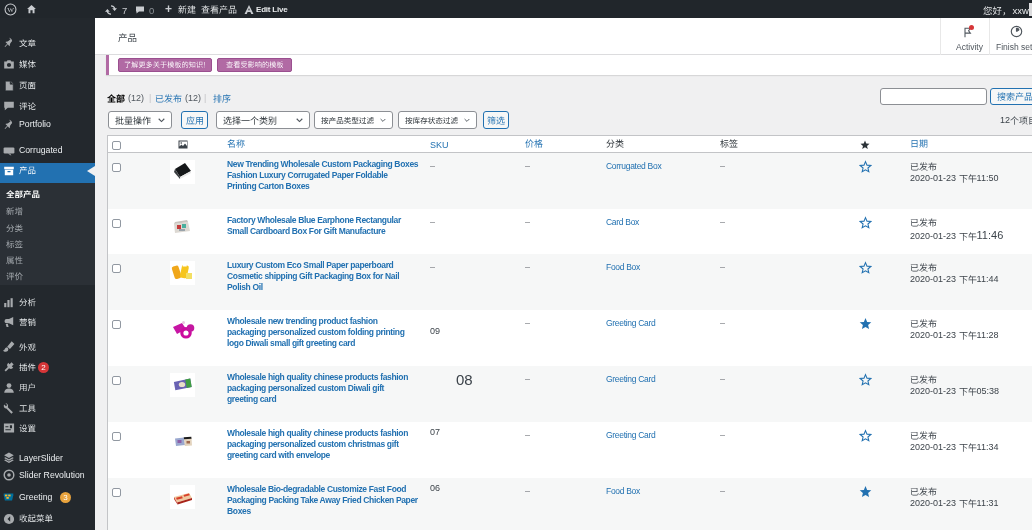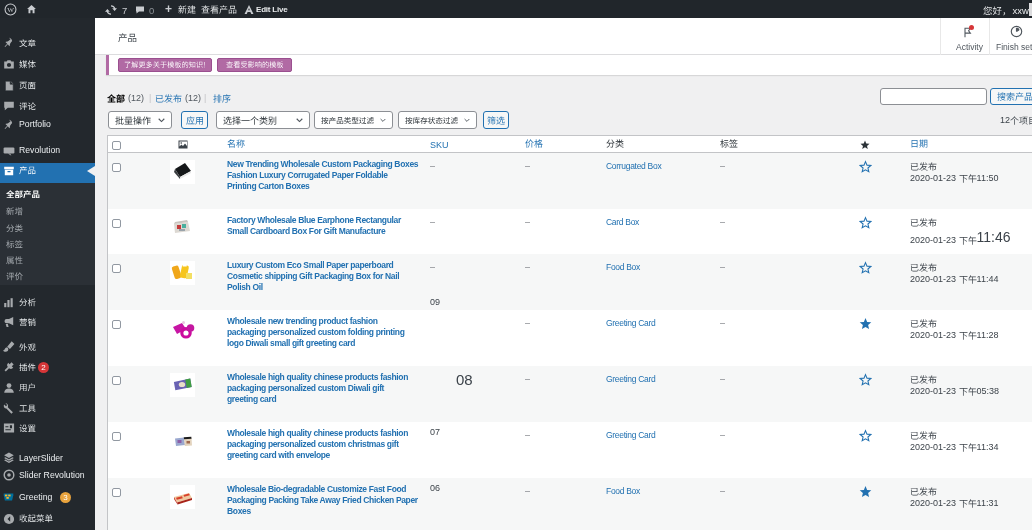--- a/index.html
+++ b/index.html
@@ -95,21 +95,21 @@
     </svg>
   </span>
 <svg class="ab" style="left:3px;top:118.5px" width="12" height="12" viewBox="0 0 20 20" fill="#a7aaad">
     <path d="M10.4 1.5c2.4 0 5.6 3 5.6 5.4 0 .8-.6 1.4-1.3 1.6l-2.5 3.7c.2 1.6-.1 3-1 3.9l-2.8-3.2-4.6 4.7-1-.9 4.6-4.7L4.2 8.9c.9-.9 2.3-1.2 3.9-1l3.7-2.5c.2-.7.8-1.3 1.6-1.3z" transform="scale(0.95)"></path>
   </svg>
 <span class="ab" style="left:19px;top:119.0px;color:#ebeef0;font-size:8.7px">Portfolio</span>
 <svg class="ab" style="left:3px;top:144.5px" width="12" height="12" viewBox="0 0 20 20" fill="#a7aaad">
     <rect x="1" y="4" width="18" height="10" rx="2"></rect>
     <path d="M8 14h4l2 4z"></path>
   </svg>
-<span class="ab" style="left:19px;top:145.0px;color:#ebeef0;font-size:8.7px">Revolution</span>
+<span class="ab" style="left:19px;top:145.0px;color:#ebeef0;font-size:8.7px">Corrugated</span>
 <svg class="ab" style="left:3px;top:164.5px" width="12" height="12" viewBox="0 0 20 20" fill="#fff">
     <path d="M2 3h16v4H2z M3 8h14v9H3z M7.5 10h5v2h-5z" fill-rule="evenodd"></path>
   </svg>
 <span class="ab" style="left:19px;top:166.0px">
     <svg width="17.0" height="8.5" viewBox="0 -880 2000 1000" fill="#fff">
       <use href="#g4ea7" x="0"></use>
       <use href="#g54c1" x="1000"></use>
     </svg>
   </span>
 <svg class="ab" style="left:3px;top:296.5px" width="12" height="12" viewBox="0 0 20 20" fill="#a7aaad">
@@ -494,21 +494,21 @@
       <use href="#g53d1" x="1000"></use>
       <use href="#g5e03" x="2000"></use>
     </svg>
   </span>
 <span class="ab" style="left:910px;top:228.5px;display:inline-flex;align-items:flex-end">
     <span style="font-size:9px;color:#3c434a">2020-01-23&nbsp;</span>
     <svg width="18.0" height="9.0" viewBox="0 -880 2000 1000" fill="#3c434a">
       <use href="#g4e0b" x="0"></use>
       <use href="#g5348" x="1000"></use>
     </svg>
-    <span style="font-size:14px;color:#3c434a">11:46</span>
+    <span style="font-size:11px;color:#3c434a">11:46</span>
   </span>
 <div style="position:absolute;left:108px;top:254px;width:924px;height:56px;background:#f6f7f7"></div>
 <div class="cb" style="left:112px;top:263.5px"></div>
 <svg class="ab" style="left:170px;top:261px" width="25" height="24" viewBox="0 0 25 24">
     <rect x="0" y="0" width="25" height="24" fill="#fff"></rect>
     <rect x="3" y="5" width="7" height="13" rx="2" fill="#f0a71b" transform="rotate(-18 6 11)"></rect>
     <rect x="11" y="4" width="7" height="13" rx="2" fill="#f6c51d" transform="rotate(12 14 10)"></rect>
     <rect x="12.7" y="2.5" width="4" height="3" fill="#fff"></rect>
     <rect x="16" y="12" width="6" height="6" fill="#f3df63"></rect>
   </svg>
@@ -537,21 +537,21 @@
   </span>
 <div class="cb" style="left:112px;top:319.5px"></div>
 <svg class="ab" style="left:170px;top:317px" width="25" height="24" viewBox="0 0 25 24">
     <rect x="0" y="0" width="25" height="24" fill="#fff"></rect>
     <polygon points="3,10 12,6 16,12 7,17" fill="#c715a4"></polygon>
     <path d="M16 10a5.8 5.8 0 100 11.6 5.8 5.8 0 000-11.6z M16 13.4a2.6 2.6 0 110 5.2 2.6 2.6 0 010-5.2z" fill="#cc0b9e" fill-rule="evenodd"></path>
     <circle cx="20.5" cy="11" r="3.8" fill="#c417a0"></circle>
     <circle cx="13.5" cy="5.5" r="1.5" fill="#e8c7e0"></circle>
   </svg>
 <div class="ab" style="left:227px;top:316px;font-size:8.5px;font-weight:bold;letter-spacing:-0.35px;line-height:11.2px;color:#2271b1">Wholesale new trending product fashion<br>packaging personalized custom folding printing<br>logo Diwali small gift greeting card</div>
-<span class="ab" style="left:430px;top:297px;font-size:9px;color:#3c434a">09</span>
+<span class="ab" style="left:430px;top:326px;font-size:9px;color:#3c434a">09</span>
 <span class="ab" style="left:525px;top:317.5px;font-size:9px;color:#787c82">–</span>
 <span class="ab" style="left:606px;top:318px;font-size:8.5px;letter-spacing:-0.3px;color:#2271b1">Greeting Card</span>
 <span class="ab" style="left:720px;top:317.5px;font-size:9px;color:#787c82">–</span>
 <svg class="ab" style="left:858.5px;top:317.0px" width="13" height="13" viewBox="0 0 20 20" fill="#2271b1">
     <path d="M10 1.5l2.5 6 6.4.5-4.9 4.2 1.5 6.3L10 15.2l-5.5 3.3 1.5-6.3-4.9-4.2 6.4-.5z"></path>
   </svg>
 <span class="ab" style="left:910px;top:318.5px">
     <svg width="27.0" height="9.0" viewBox="0 -880 3000 1000" fill="#3c434a">
       <use href="#g5df2" x="0"></use>
       <use href="#g53d1" x="1000"></use>

